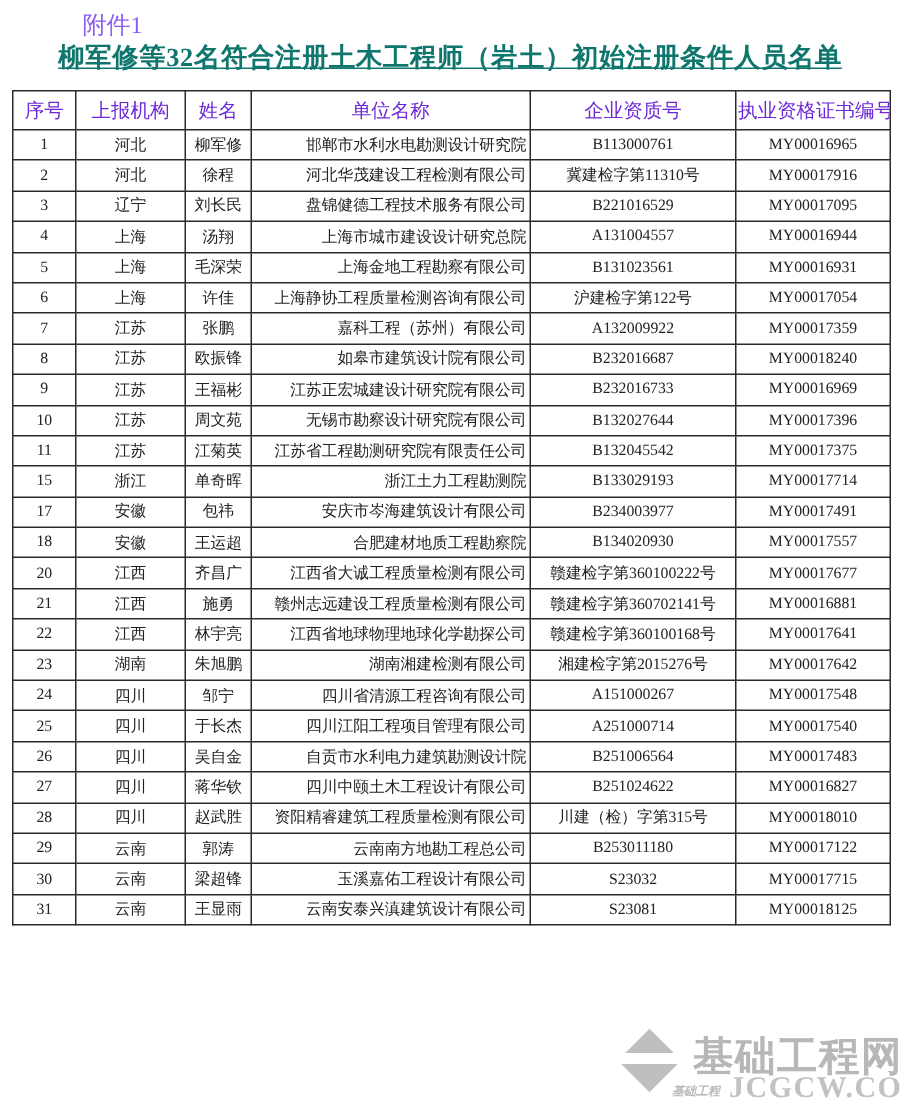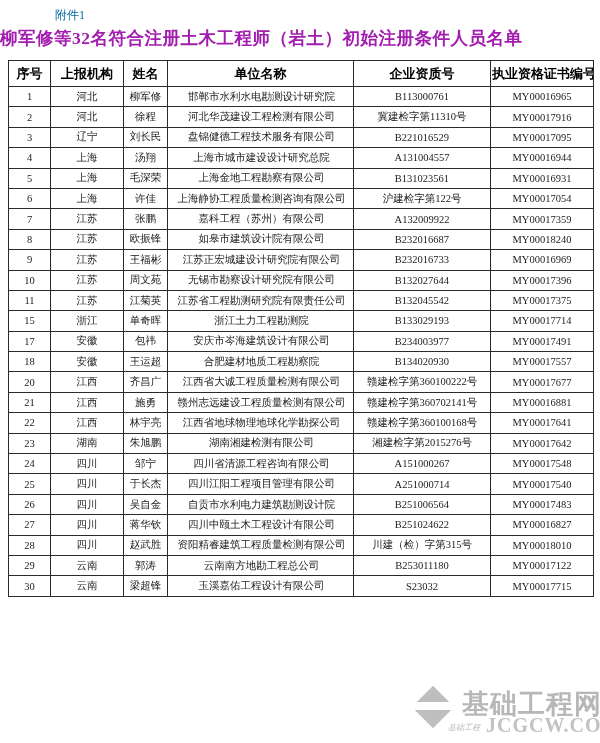--- a/index.html
+++ b/index.html
@@ -7,64 +7,65 @@
     width: 600px; height: 743px;
     background: #ffffff;
     font-family: "Liberation Serif", "DejaVu Serif", serif;
     color: #1a1a1a;
     position: relative;
     overflow: hidden;
   }
   .attachment-label {
     position: absolute;
     left: 40px; top: 7px;
-    font-size: 12px;
-    color: #0369a1;
+    font-size: 16px;
+    color: #8b5cf6;
     padding-left: 15px;
   }
   .doc-title {
     position: absolute;
     left: 0; top: 26px;
     width: 100%;
-    text-align: left;
+    text-align: center;
     font-size: 17.5px;
     font-weight: bold;
     letter-spacing: 0.5px;
-    color: #a21caf;
-    white-space: nowrap;
+    color: #0f766e;
+    white-space: nowrap;
+    text-decoration: underline;
   }
   table.roster {
     position: absolute;
     left: 8px; top: 60px;
     width: 585px;
     border-collapse: collapse;
     table-layout: fixed;
   }
   .roster th, .roster td {
     border: 1px solid #2a2a2a;
     overflow: hidden;
     white-space: nowrap;
   }
   .roster th {
     font-size: 13px;
-    font-weight: bold;
+    font-weight: normal;
     height: 25px;
     text-align: center;
     padding: 0 1px;
-    color: #000000;
+    color: #6d28d9;
   }
   .roster td {
     font-size: 10.5px;
     height: 19.4px;
     text-align: center;
     padding: 0 2px;
     color: #222;
   }
   .roster td.col-unit {
-    text-align: center;
+    text-align: right;
     padding-left: 4px;
   }
   
   .watermark {
     position: absolute;
     left: 400px; top: 686px;
     width: 200px; height: 57px;
     pointer-events: none;
   }
   .wm-logo {
@@ -83,21 +84,21 @@
     color: #b0b0b0;
     letter-spacing: 1px;
     white-space: nowrap;
     opacity: 0.9;
   }
   .wm-slogan {
     position: absolute;
     left: 48px; top: 36px;
     font-size: 8px;
     font-style: italic;
-    font-weight: normal;
+    font-weight: bold;
     color: #b8b8b8;
     white-space: nowrap;
   }
   .wm-url {
     position: absolute;
     left: 86px; top: 28px;
     font-size: 20px;
     font-weight: bold;
     color: #c2c2c2;
     letter-spacing: 1px;
@@ -324,20 +325,28 @@
         <td>MY00017122</td>
       </tr>
       <tr>
         <td>30</td>
         <td>云南</td>
         <td>梁超锋</td>
         <td class="col-unit">玉溪嘉佑工程设计有限公司</td>
         <td>S23032</td>
         <td>MY00017715</td>
       </tr>
+      <tr>
+        <td>31</td>
+        <td>云南</td>
+        <td>王显雨</td>
+        <td class="col-unit">云南安泰兴滇建筑设计有限公司</td>
+        <td>S23081</td>
+        <td>MY00018125</td>
+      </tr>
     </tbody>
 </table>
 
 <div class="watermark">
   <div class="wm-logo"></div>
   <div class="wm-name">基础工程网</div>
   <div class="wm-slogan">基础工程</div>
   <div class="wm-url">JCGCW.COM</div>
 </div>
 

